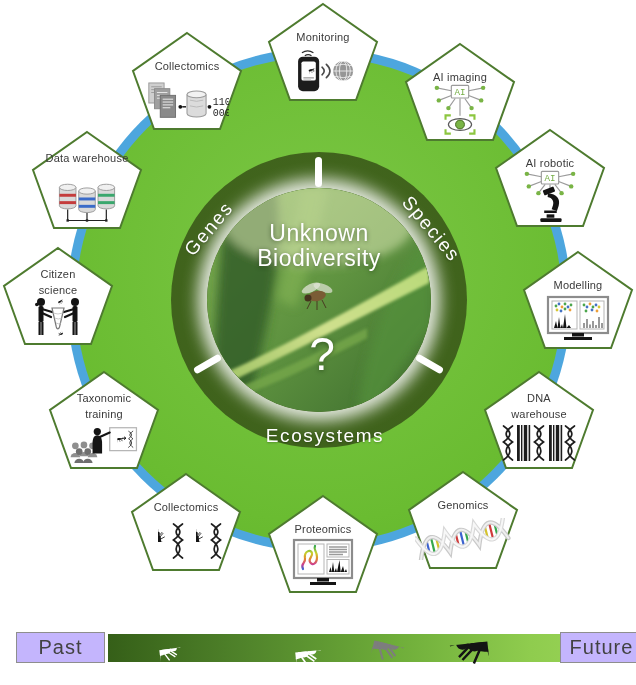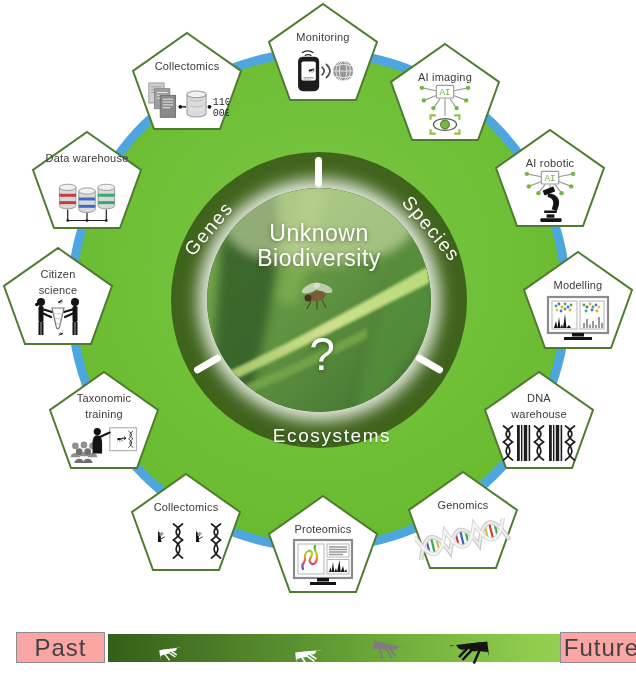--- a/index.html
+++ b/index.html
@@ -9,30 +9,30 @@
   #green-disc{left:76px;top:57px;width:486px;height:486px;background:radial-gradient(circle at 50% 42%,#7cc746,#6abc31 70%,#61b42b 100%);}
   #dark-ring{left:171px;top:152px;width:296px;height:296px;background:radial-gradient(circle at 50% 46%,#476b20,#3c5f1a 100%);}
   #photo{position:absolute;left:207px;top:188px;width:224px;height:224px;border-radius:50%;overflow:hidden;box-shadow:0 0 16px 9px rgba(255,255,255,.85);}
   .tick{position:absolute;width:7px;height:30px;border-radius:4px;background:#fff;}
   #tick-top{left:315px;top:157px;}
   #tick-bl{left:204px;top:349px;transform:rotate(60deg);}
   #tick-br{left:426px;top:349px;transform:rotate(-60deg);}
   .ringlabel{position:absolute;color:#fff;font-size:19px;letter-spacing:1.6px;white-space:nowrap;text-shadow:0 1px 2px rgba(0,0,0,.25);}
   #lab-genes{left:209px;top:229px;transform:translate(-50%,-50%) rotate(-50deg);}
   #lab-species{left:431px;top:229px;transform:translate(-50%,-50%) rotate(50deg);}
-  #lab-eco{left:332px;top:436px;transform:translate(-50%,-50%);}
+  #lab-eco{left:325px;top:436px;transform:translate(-50%,-50%);}
   .centertitle{position:absolute;left:219px;top:221px;width:200px;text-align:center;color:#fff;font-size:23px;line-height:25px;letter-spacing:.5px;text-shadow:0 1px 4px rgba(15,35,8,.5);}
   .qmark{position:absolute;left:294px;top:330px;width:56px;text-align:center;color:#fff;font-size:46px;line-height:48px;text-shadow:0 1px 4px rgba(15,35,8,.5);}
   .pent{position:absolute;width:112px;height:100px;}
   .pshape{position:absolute;left:0;top:0;}
   .pshape polygon{fill:#ffffff;stroke:#4e7b2f;stroke-width:2;}
   .plabel{position:absolute;left:50%;transform:translateX(-50%);top:27px;width:104px;text-align:center;font-size:11px;line-height:16px;color:#3a3a3a;letter-spacing:.2px;}
   .plabel.two{top:20px;}
   .picon{position:absolute;left:50%;transform:translateX(-50%);font-family:Liberation Mono, monospace;}
-  .box{position:absolute;top:632px;height:29px;background:#fca5a5;border:1.4px solid #8e8e8e;color:#424242;font-size:24px;letter-spacing:1px;display:flex;align-items:center;justify-content:center;z-index:3;}
+  .box{position:absolute;top:632px;height:29px;background:#c4b5fd;border:1.4px solid #8e8e8e;color:#424242;font-size:20px;letter-spacing:1px;display:flex;align-items:center;justify-content:center;z-index:3;}
   #pastbox{left:16px;width:87px;}
   #futurebox{left:560px;width:81px;}
   #bar{position:absolute;left:108px;top:634px;width:528px;height:28px;z-index:1;
        background:linear-gradient(90deg,#355f18 0%,#4f822a 25%,#6fae3a 55%,#8fcc4e 80%,#9ed75b 100%);}
   .tfly{position:absolute;z-index:2;transform-origin:50% 50%;}
   .fly-white{--flyC:#ffffff;--wingF:rgba(255,255,255,.92);--wingS:rgba(255,255,255,.95);}
   .fly-grey{--flyC:#7d7d7d;--wingF:rgba(170,170,170,.45);--wingS:#6f6f6f;}
   .fly-black{--flyC:#141414;--wingF:rgba(248,248,248,.22);--wingS:#2b2b2b;}
   .fly-ink{--flyC:#141414;--wingF:rgba(130,130,130,.38);--wingS:#3a3a3a;}
   .hidden-defs{position:absolute;width:0;height:0;overflow:hidden;}
@@ -149,21 +149,21 @@
         <circle cx="56" cy="24" r="10.5" fill="#969696"></circle>
         <g stroke="#fff" stroke-width="0.9" fill="none" opacity=".85">
           <ellipse cx="56" cy="24" rx="3.8" ry="10.5"></ellipse>
           <ellipse cx="56" cy="24" rx="7.5" ry="10.5"></ellipse>
           <path d="M45.5,24 h21 M47,18.5 q9,-3 18,0 M47,29.5 q9,3 18,0"></path>
         </g>
       </svg>
     </div>
   </div>
 
-  <div class="pent" style="left:389px;top:42px">
+  <div class="pent" style="left:404px;top:42px">
     <svg class="pshape" width="112" height="100" viewBox="0 0 112 100">
         <polygon points="56,2 110,40 89,98 23,98 2,40"></polygon>
       </svg>
     <div class="plabel">AI imaging</div>
     <div class="picon" style="top:42px">
       <svg width="64" height="54" viewBox="0 0 64 56">
         <path d="M23,7 L8,4 M23,12 L10,17 M41,7 L56,4 M41,12 L54,17 M27,15 L20,25 M37,15 L44,25 M32,15 V33" stroke="#9b9b9b" stroke-width="1.2" fill="none"></path>
         <g fill="#79b445">
           <circle cx="8" cy="4" r="2.3"></circle>
             <circle cx="10" cy="17" r="2.3"></circle>

